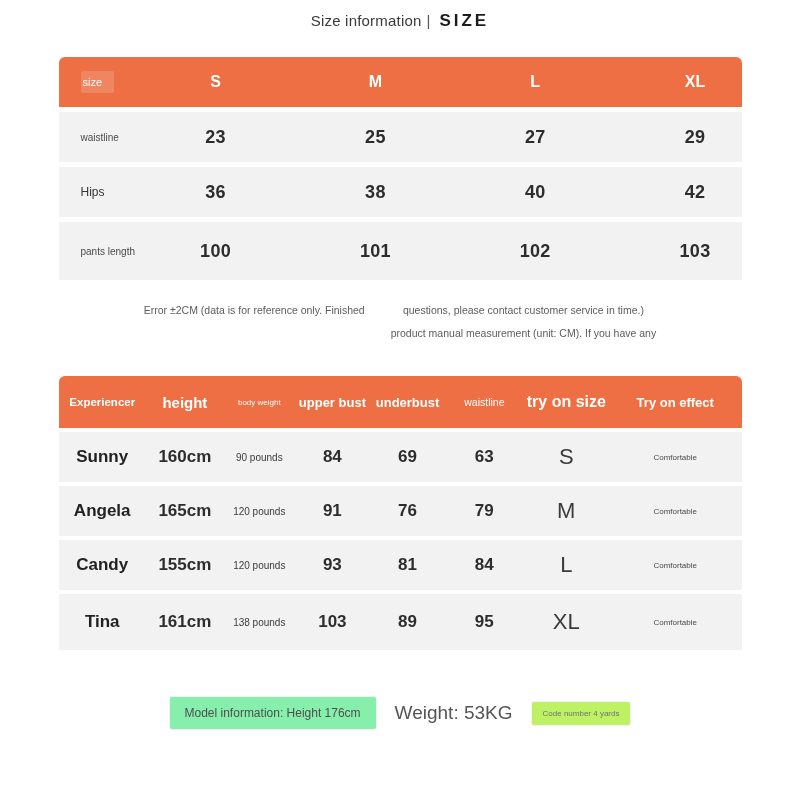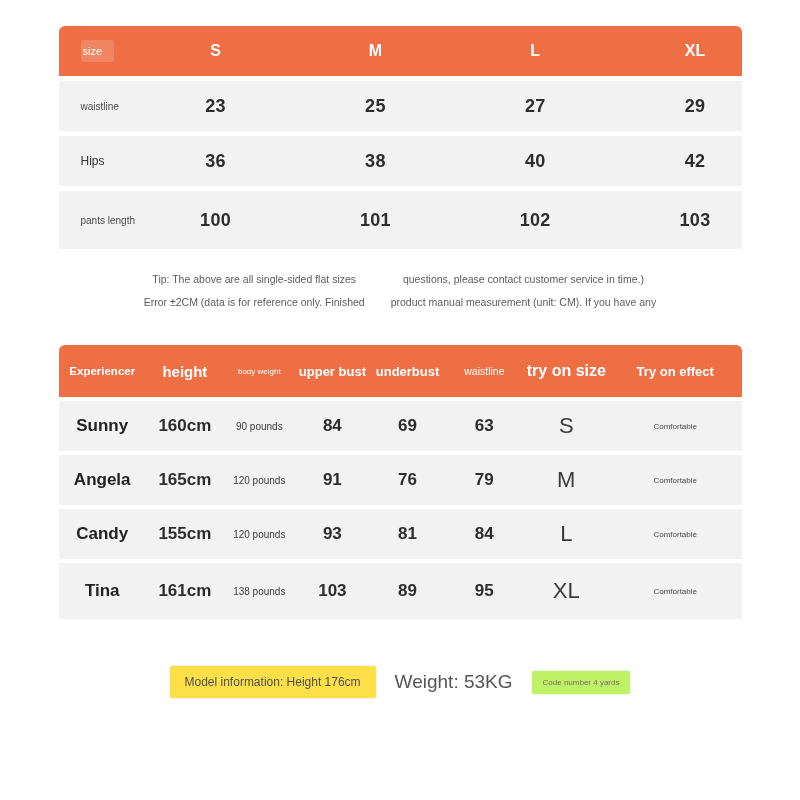--- a/index.html
+++ b/index.html
@@ -81,34 +81,37 @@
     margin-top:19px;font-size:10.5px;color:#5c5c5c;line-height:23px;
   }
   .note-col{text-align:center;}
 
   
   .footer{
     display:flex;justify-content:center;align-items:center;gap:18px;
     margin-top:46px;
   }
   .f-box{
-    font-size:12px;color:#4f4f4f;background:#fde047;
+    font-size:12px;color:#4f4f4f;background:#86efac;
     border:1px solid #f2f2f2;border-radius:3px;padding:9px 15px;
   }
   .f-weight{font-size:19px;color:#555;}
   .f-code{
     font-size:8px;color:#707070;background:#bef264;
     border:1px solid #f2f2f2;border-radius:3px;padding:7px 11px;
   }
 </style>
 </head>
 <body>
 
 <div class="page">
 
+  <div class="sec-title first">
+    <span class="t-cn">Size information</span><span class="t-sep">|</span><span class="t-en">SIZE</span>
+  </div>
 
   <div class="table t1">
     <div class="row head">
       <div class="c c-label"><span class="size-chip">size</span></div>
       <div class="c c-data h1-col">S</div>
       <div class="c c-data h1-col">M</div>
       <div class="c c-data h1-col">L</div>
       <div class="c c-data h1-col">XL</div>
     </div>
     <div class="row">
@@ -129,21 +132,20 @@
       <div class="c c-label lbl-pants">pants length</div>
       <div class="c c-data num1">100</div>
       <div class="c c-data num1">101</div>
       <div class="c c-data num1">102</div>
       <div class="c c-data num1">103</div>
     </div>
   </div>
 
   <div class="note">
     <div class="note-col">
-      <div>Tip: The above are all single-sided flat sizes</div>
       <div>Error ±2CM (data is for reference only. Finished</div>
     </div>
     <div class="note-col">
       <div>questions, please contact customer service in time.)</div>
       <div>product manual measurement (unit: CM). If you have any</div>
     </div>
   </div>
 
 
   <div class="table t2">

